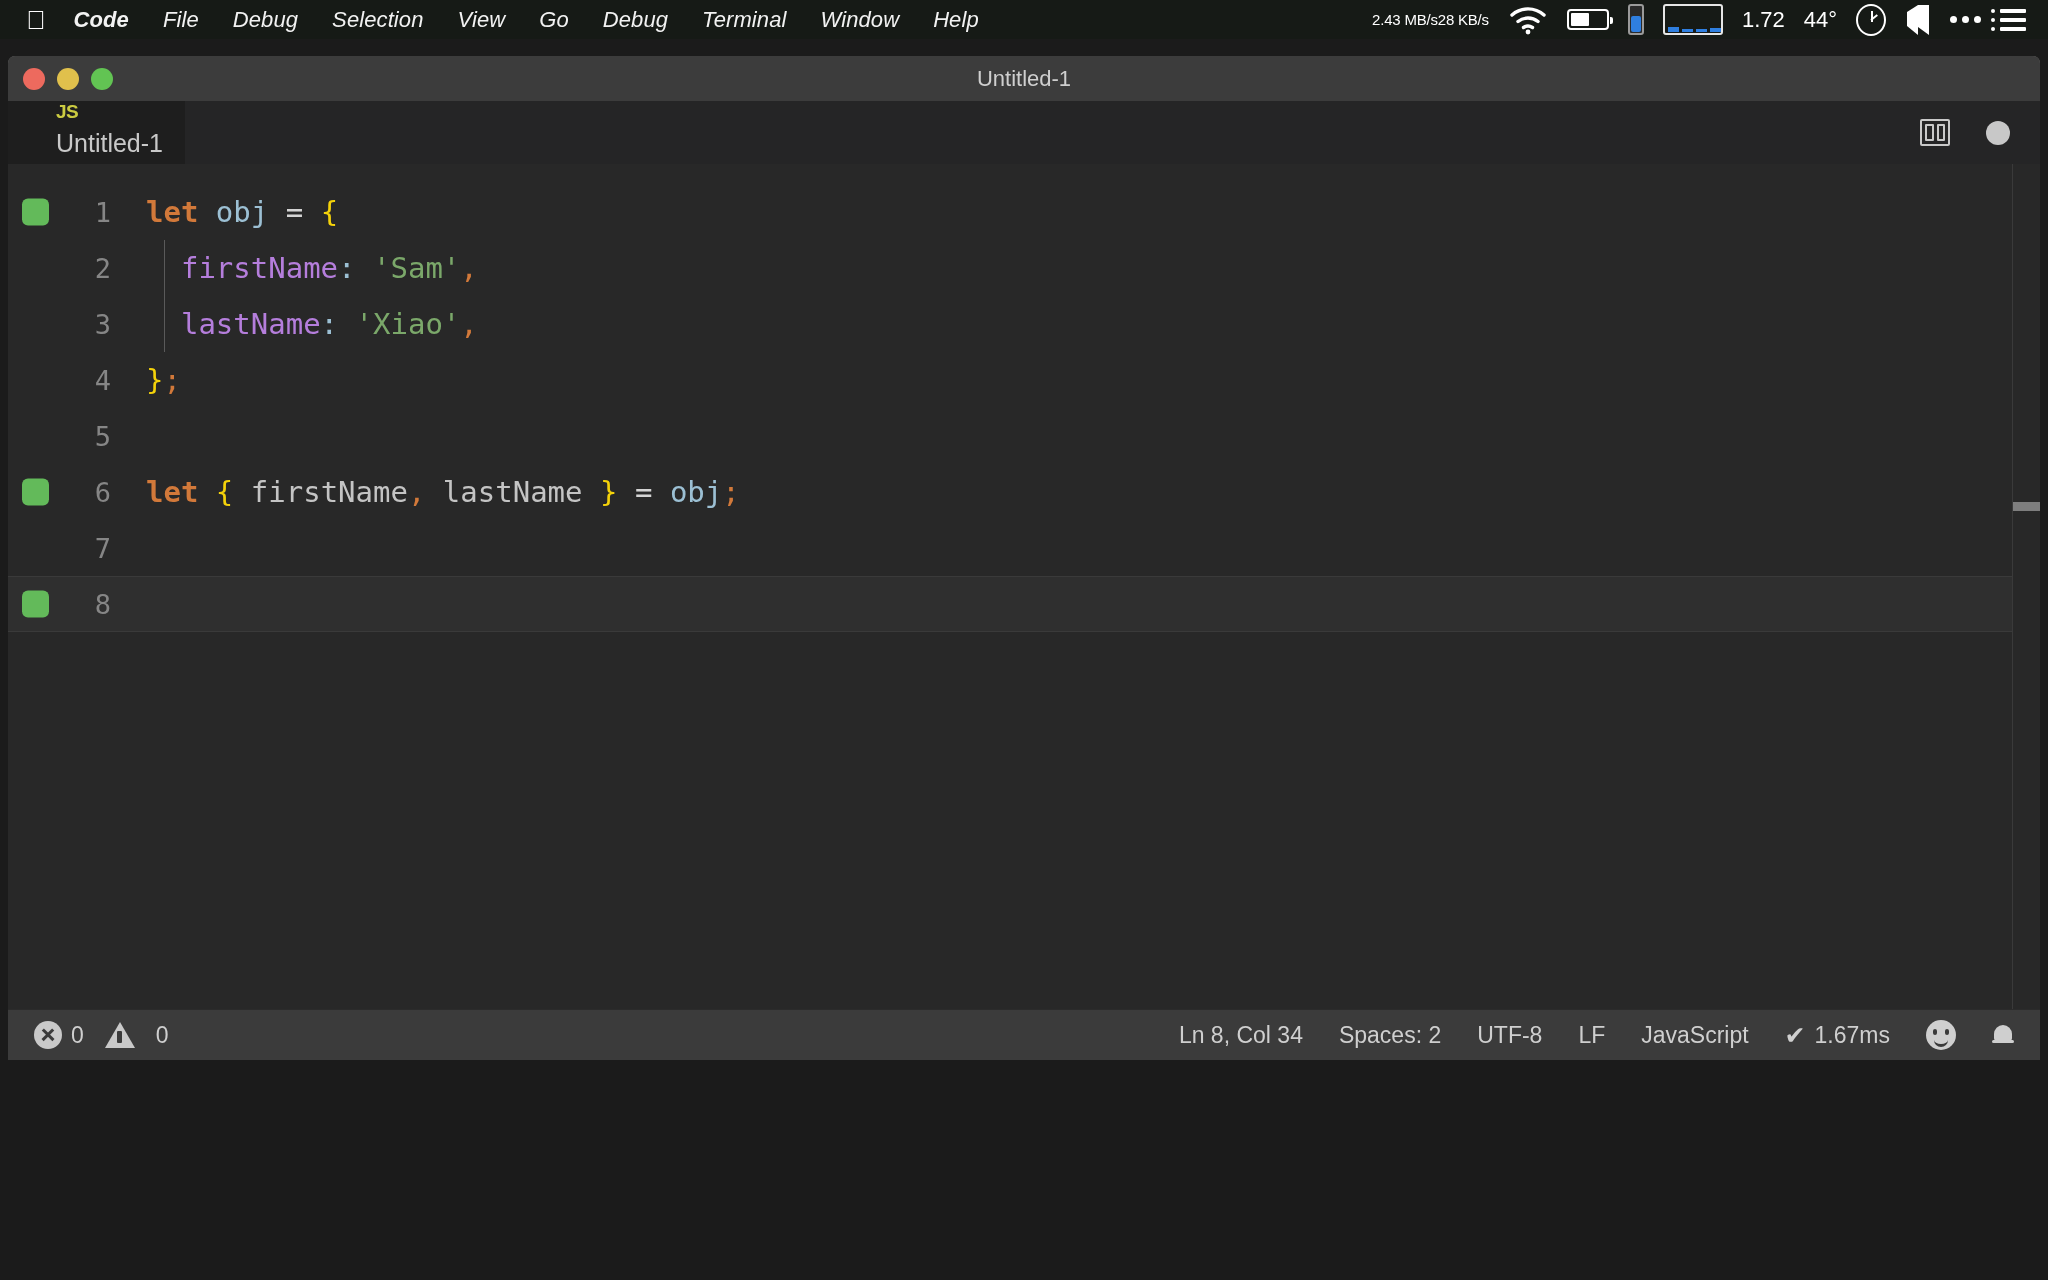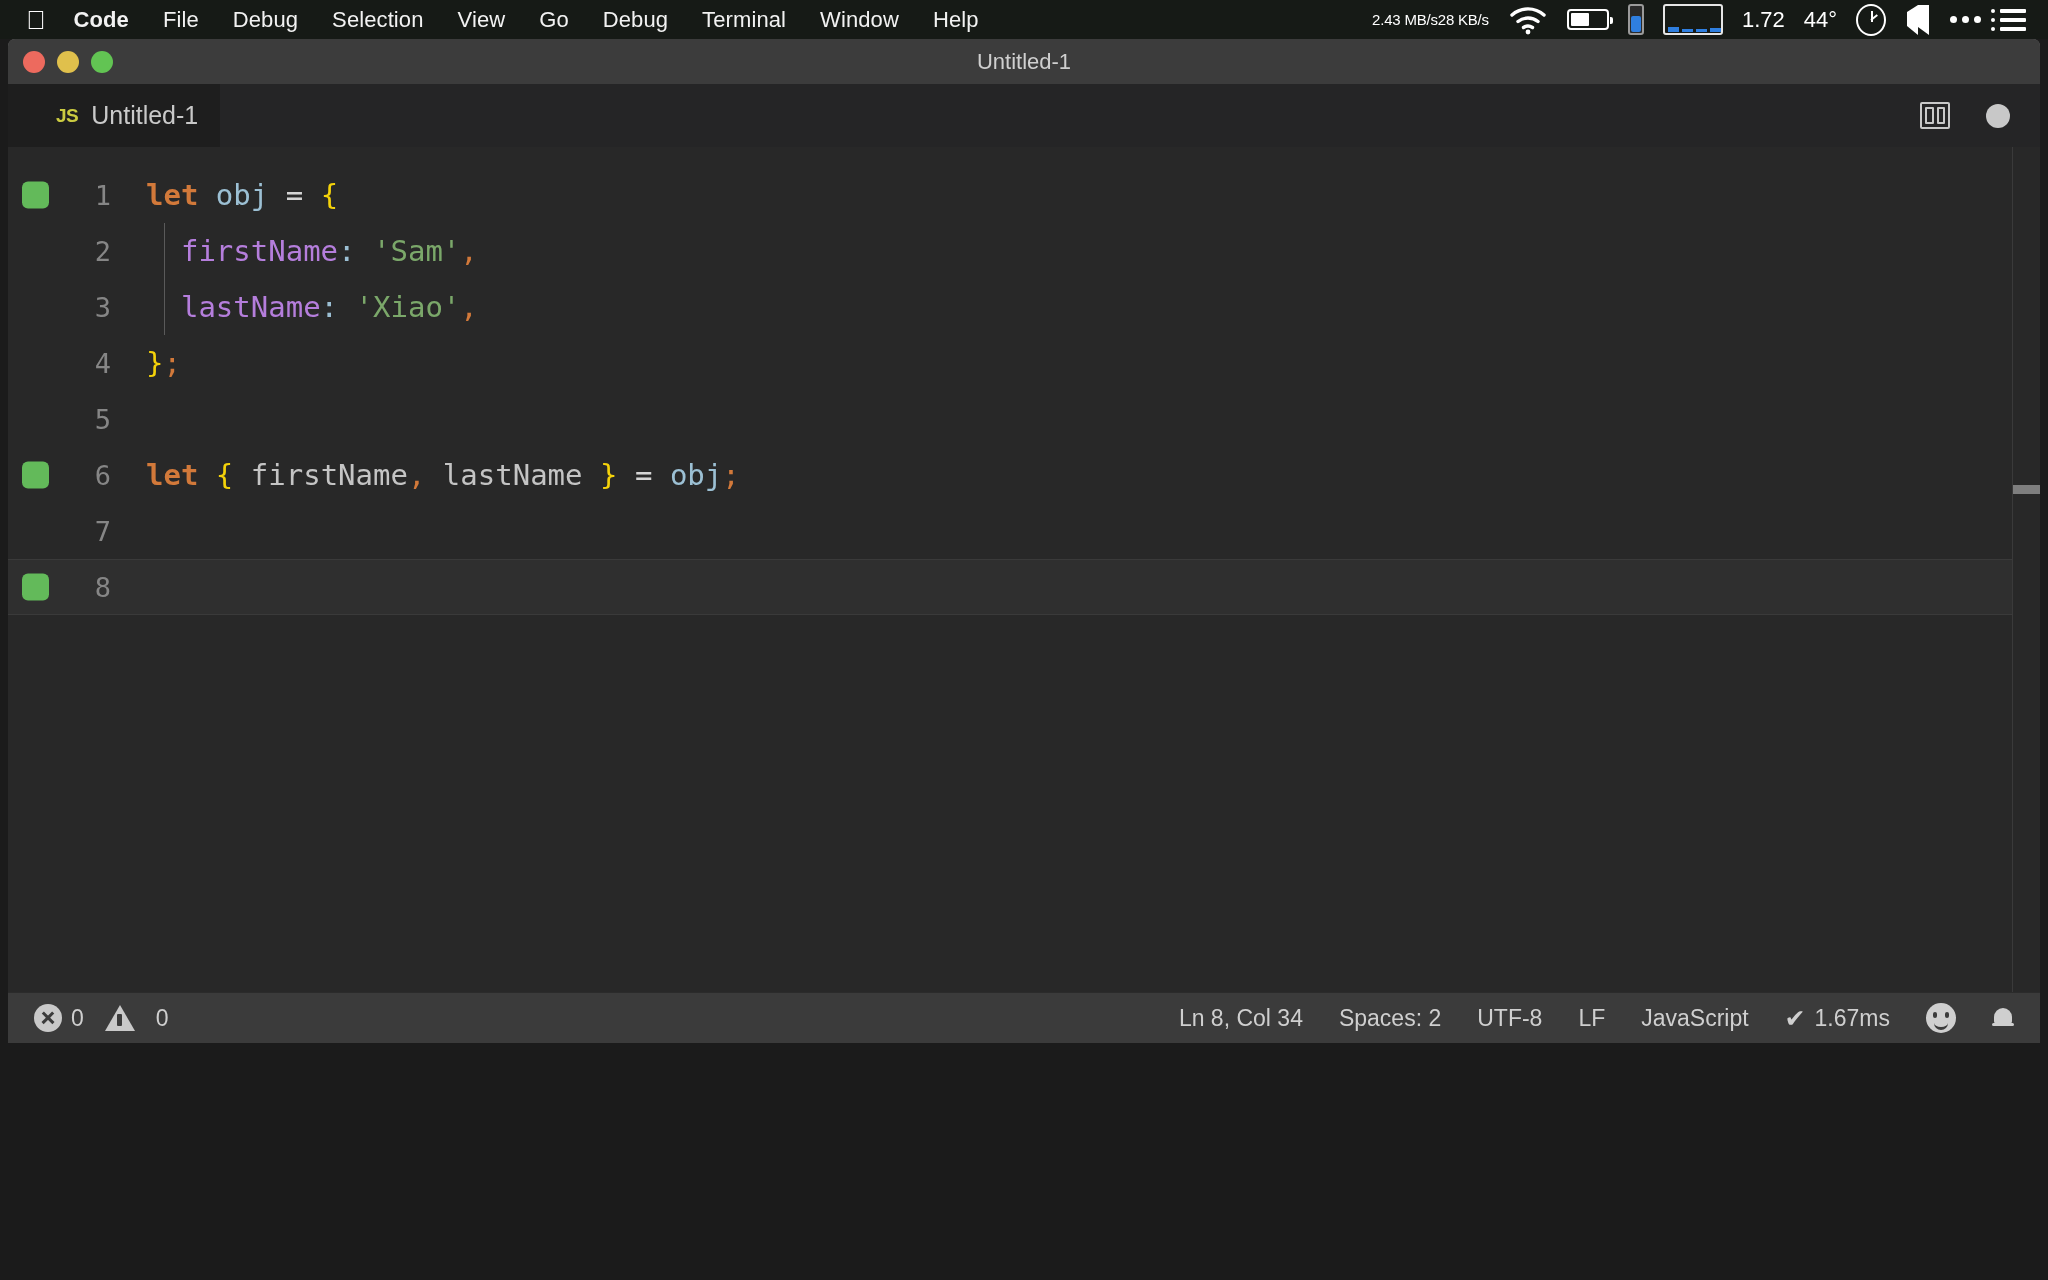--- a/index.html
+++ b/index.html
@@ -55,21 +55,21 @@
   .clockface:after{ content:""; position:absolute; left:13px; top:13px; width:8px; height:2px; background:#fff; transform-origin:left center; transform:rotate(-38deg);}
   
   .dots{ display:flex; gap:5px; }
   .dots span{ width:7px; height:7px; background:#fff; border-radius:50%; }
   .listic{ display:flex; flex-direction:column; gap:5px; }
   .listic span{ display:block; width:26px; height:4px; background:#fff; border-radius:1px; position:relative;}
   .listic span:before{ content:""; position:absolute; left:-9px; top:0; width:4px; height:4px; background:#fff; border-radius:50%;}
 
   
   .window{
-    position:absolute; left:8px; top:39px;
+    position:absolute; left:8px; top:56px;
     width:2032px; height:1004px;
     background:#737373;
     border-radius:7px 7px 0 0;
     overflow:hidden;
   }
   .titlebar{
     height:45px; background:#3c3c3c; position:relative;
     display:flex; align-items:center;
   }
   .lights{ display:flex; gap:12px; margin-left:15px; }
@@ -81,22 +81,22 @@
     position:absolute; left:0; right:0; text-align:center;
     font-size:22px; color:#cfcfcf; pointer-events:none;
   }
 
   
   .tabbar{
     height:63px; background:#252526; display:flex; align-items:center;
     position:relative;
   }
   .tab{
-    height:63px; display:flex; align-items:center; gap:13px;
-    padding:0 22px 0 48px; background:#1e1e1e;
+    height:63px; display:flex; gap:6px;
+    padding:0 22px 0 48px; background:#1e1e1e;flex-direction:column;
   }
   .tab .js-ic{ font-size:19px; font-weight:bold; color:#cbcb41; letter-spacing:-.5px; }
   .tab .tab-label{ font-size:25px; color:#c9c9c9; }
   .tab-actions{
     margin-left:auto; display:flex; align-items:center; gap:36px;
     padding-right:30px;
   }
   .split-ic{
     width:30px; height:27px; border:2.5px solid #c9c9c9; border-radius:2px;
     display:flex; padding:3px; gap:3px;
@@ -218,21 +218,21 @@
   .bell:after{
     content:""; position:absolute; left:0; top:17px; width:22px;height:3px;
     background:#cfcfcf; border-radius:2px;
   }
 </style>
 </head>
 <body>
 
 <div class="menubar">
   <div class="mb-apple"></div>
-  <div id="menu-items" style="display:flex;align-items:center;">
+  <div id="menu-items" style="display:flex;align-items:center;font-style:italic;">
       <div class="mb-item active">Code</div>
       <div class="mb-item">File</div>
       <div class="mb-item">Debug</div>
       <div class="mb-item">Selection</div>
       <div class="mb-item">View</div>
       <div class="mb-item">Go</div>
       <div class="mb-item">Debug</div>
       <div class="mb-item">Terminal</div>
       <div class="mb-item">Window</div>
       <div class="mb-item">Help</div>

